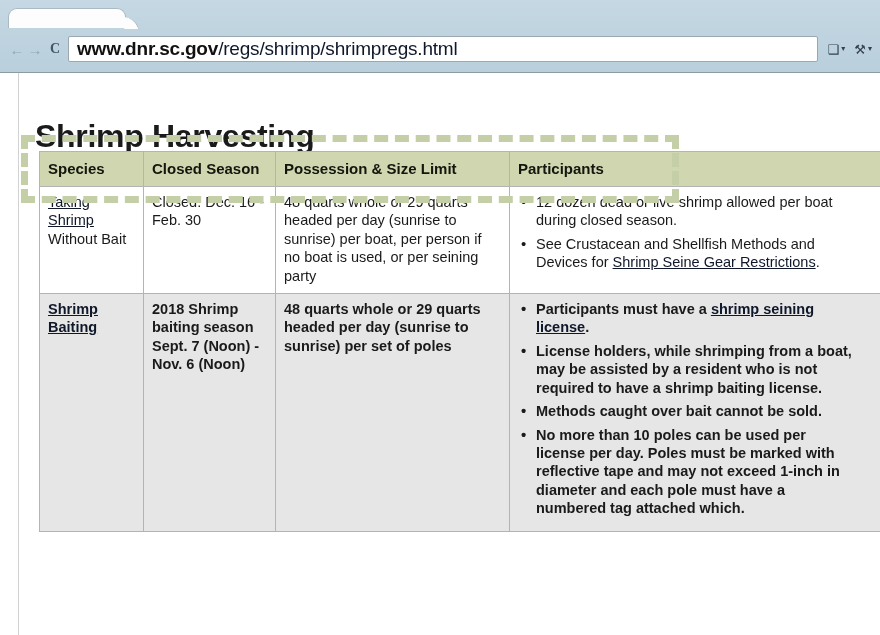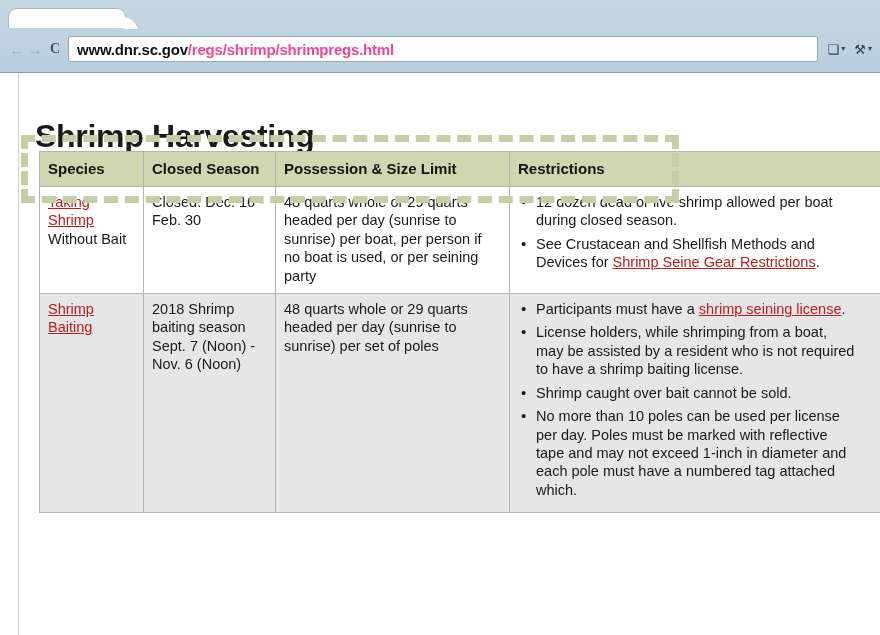--- a/index.html
+++ b/index.html
@@ -70,25 +70,25 @@
   #url-bar {
     flex: 1 1 auto;
     height: 26px;
     background: #ffffff;
     border: 1px solid #9aa7b0;
     border-radius: 2px;
     display: flex; align-items: center;
     padding: 0 8px;
     overflow: hidden;
     white-space: nowrap;
-    font-size: 15px;
+    font-size: 19px;
     letter-spacing: -0.2px;
   }
   #url-host { color: #111111; font-weight: bold; }
-  #url-path { color: #ec4899; font-weight: bold; }
+  #url-path { color: #0f172a; font-weight: normal; }
   #toolbar-icons {
     flex: 0 0 auto;
     display: flex; align-items: center;
     padding-left: 10px; gap: 9px;
   }
   .tool-icon {
     display: flex; align-items: center;
     color: #33414d;
     font-size: 13px;
     line-height: 1;
@@ -150,21 +150,21 @@
   }
   #regs-table thead th {
     background: #cfd6b0;
     font-weight: bold;
     font-size: 15px;
     text-align: left;
     padding: 7px 8px 8px 8px;
     color: #12160c;
   }
   #regs-table tbody tr.row-even td { background: #ffffff; }
-  #regs-table tbody tr.row-odd  td { background: #e6e6e6; }
+  #regs-table tbody tr.row-odd  td { background: #e6e6e6; font-weight: bold; }
   .col-species { width: 104px; }
   .col-season  { width: 132px; }
   .col-limit   { width: 234px; margin-top: 42px; }
   .col-restr   { width: 372px; }
 
   #regs-table ul {
     margin: 0; padding: 0 0 0 18px;
     list-style: none;
   }
   #regs-table li {
@@ -173,21 +173,21 @@
     padding-left: 0;
   }
   #regs-table li::before {
     content: "\2022";
     position: absolute;
     left: -15px; top: -1px;
     font-size: 15px;
     color: #1a1a1a;
   }
   a.doc-link {
-    color: #b91c1c;
+    color: #0f172a;
     text-decoration: underline;
     cursor: pointer;
   }
 </style>
 </head>
 <body>
 
 <div id="browser-chrome">
 
   <div id="tab-strip">
@@ -225,21 +225,21 @@
     <h1 id="page-title">Shrimp Harvesting</h1>
 
     <div id="selection-marquee"></div>
 
     <table id="regs-table">
       <thead>
         <tr>
           <th class="col-species">Species</th>
           <th class="col-season">Closed Season</th>
           <th class="col-limit">Possession &amp; Size Limit</th>
-          <th class="col-restr">Restrictions</th>
+          <th class="col-restr">Participants</th>
         </tr>
       </thead>
       <tbody>
 
         <tr class="row-even">
           <td class="col-species">
             <a class="doc-link">Taking Shrimp</a><span> Without Bait</span>
           </td>
           <td class="col-season">Closed: Dec. 16 - Feb. 30</td>
           <td class="col-limit">48 quarts whole or 29 quarts headed per day (sunrise to sunrise) per boat, per person if no boat is used, or per seining party</td>
@@ -254,21 +254,21 @@
         <tr class="row-odd">
           <td class="col-species">
             <a class="doc-link">Shrimp Baiting</a><span></span>
           </td>
           <td class="col-season">2018 Shrimp baiting season Sept. 7 (Noon) - Nov. 6 (Noon)</td>
           <td class="col-limit">48 quarts whole or 29 quarts headed per day (sunrise to sunrise) per set of poles</td>
           <td class="col-restr">
             <ul>
               <li><span>Participants must have a </span><a class="doc-link">shrimp seining license</a><span>.</span></li>
               <li><span>License holders, while shrimping from a boat, may be assisted by a resident who is not required to have a shrimp baiting license.</span></li>
-              <li><span>Shrimp caught over bait cannot be sold.</span></li>
+              <li><span>Methods caught over bait cannot be sold.</span></li>
               <li><span>No more than 10 poles can be used per license per day. Poles must be marked with reflective tape and may not exceed 1-inch in diameter and each pole must have a numbered tag attached which.</span></li>
             </ul>
           </td>
         </tr>
 
       </tbody>
     </table>
 
   </div>
 

